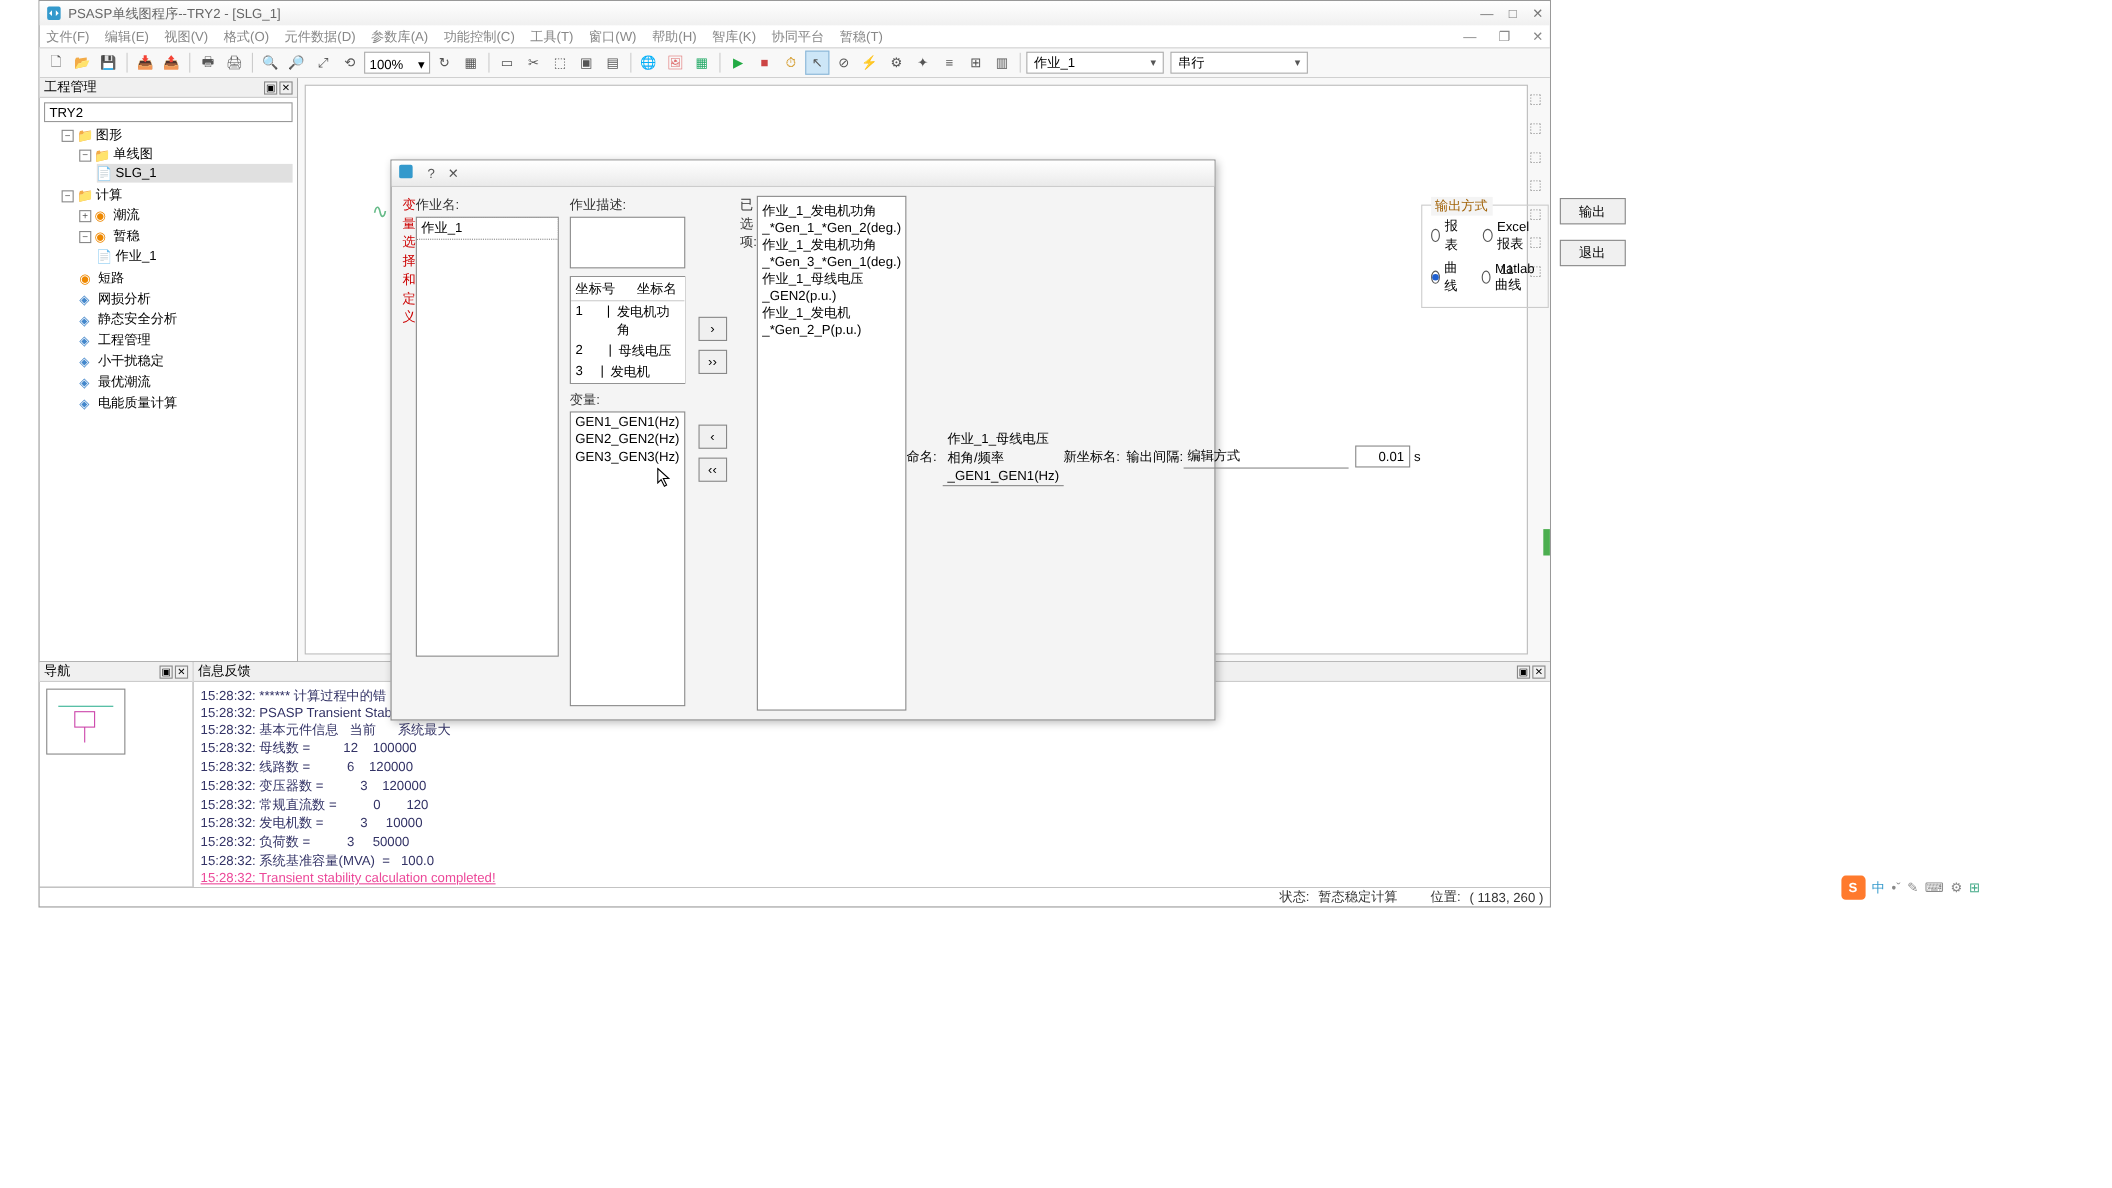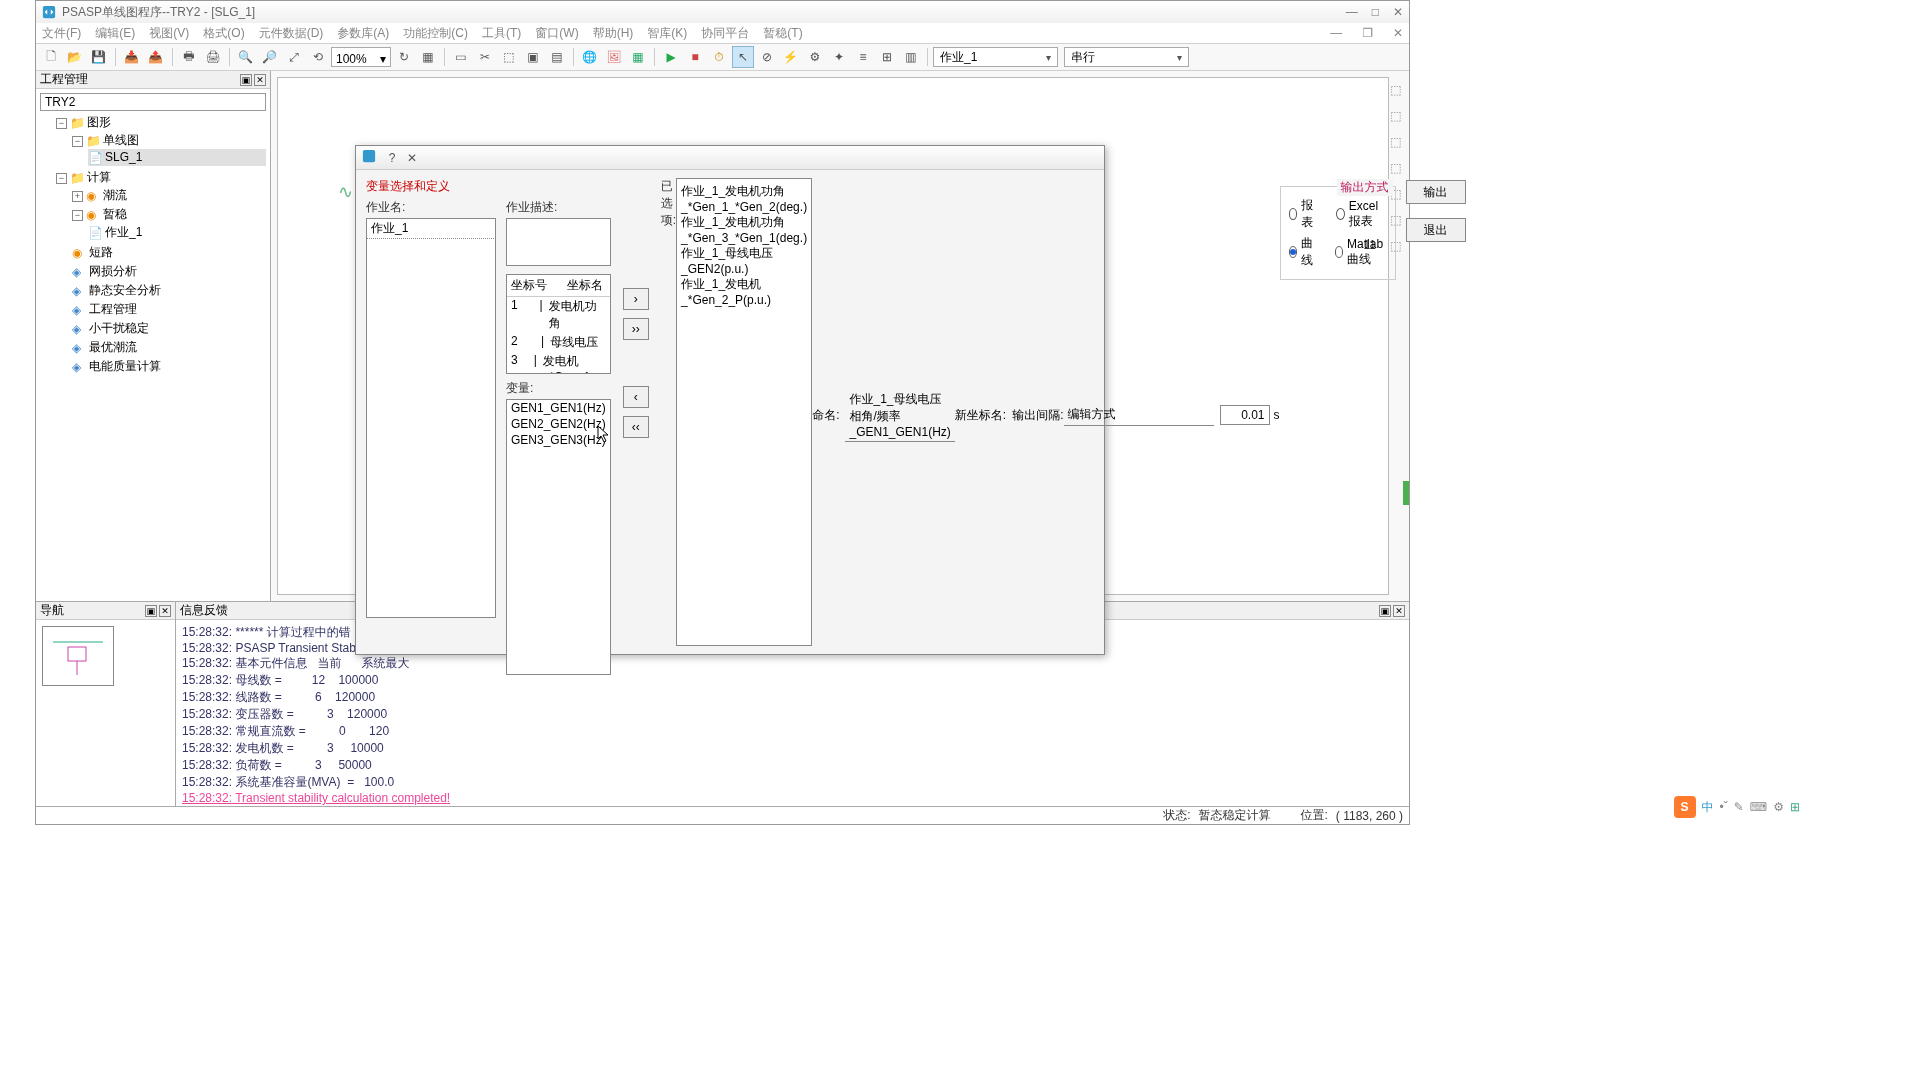--- a/index.html
+++ b/index.html
@@ -45,41 +45,41 @@
 .statusbar .sb-spacer { flex: 1; }
 .nav-preview { flex: 1; padding: 6px; }
 .nav-box { width: 72px; height: 60px; border: 1px solid #888; background: #fff; position: relative; }
 
 
 .dialog { position: absolute; left: 355px; top: 145px; width: 750px; height: 510px; background: #f4f4f4; border: 1px solid #888; box-shadow: 2px 2px 8px rgba(0,0,0,0.3); }
 .dialog .dlg-titlebar { height: 24px; background: linear-gradient(#fff,#eaeaea); display: flex; align-items: center; padding: 0 6px; border-bottom: 1px solid #ccc; }
 .dlg-titlebar .dlg-title { flex: 1; color: #333; }
 .dlg-titlebar .dlg-btn { width: 20px; text-align: center; color: #555; }
 .dlg-body { padding: 8px 10px; display: flex; gap: 12px; height: calc(100% - 24px); }
-.dlg-left { width: 355px; display: flex; flex-direction: column; }
+.dlg-left { width: 355px; display: flex; flex-direction: row; }
 .dlg-right { flex: 1; display: flex; }
 .section-title { color: #c00; margin-bottom: 4px; }
 .job-row { display: flex; gap: 10px; margin-bottom: 4px; }
 .job-row .col { display: flex; flex-direction: column; }
 .label { color: #333; margin-bottom: 2px; }
 .listbox { border: 1px solid #888; background: #fff; overflow: auto; }
 .listbox .item { padding: 1px 4px; cursor: default; }
 .listbox .item.sel { background: #fff; outline: 1px dotted #888; }
 .coord-header { display: flex; border-bottom: 1px solid #ccc; padding: 2px 4px; }
 .coord-row { display: flex; padding: 1px 4px; }
 .coord-row .c1 { width: 30px; }
 .transfer-btns { display: flex; flex-direction: column; gap: 8px; align-items: center; padding-top: 110px; width: 30px; }
 .tbtn { width: 26px; height: 22px; border: 1px solid #888; background: #f0f0f0; text-align: center; line-height: 20px; }
 .selected-box { border: 1px solid #888; background: #fff; flex: 1; padding: 4px; min-height: 260px; }
 .field-row { display: flex; align-items: center; margin-top: 6px; gap: 6px; }
 .field-row .flabel { white-space: nowrap; }
 .text-input { border: 1px solid #888; background: #fff; padding: 2px 4px; }
 .text-input.ro { border: none; border-bottom: 1px solid #888; background: transparent; }
 .output-group { border: 1px solid #ccc; padding: 6px 8px; margin-top: 8px; position: relative; }
-.output-group .grp-title { position: absolute; top: -8px; left: 8px; background: #f4f4f4; padding: 0 4px; color: #be185d; margin-left: 48px; }
+.output-group .grp-title { position: absolute; top: -8px; left: 8px; background: #f4f4f4; padding: 0 4px; color: #a16207; }
 .radio-row { display: flex; gap: 18px; margin: 4px 0; }
 .radio-row label { display: flex; align-items: center; gap: 4px; }
 .radio-dot { width: 12px; height: 12px; border: 1px solid #555; border-radius: 50%; display:inline-flex; align-items:center; justify-content:center; }
 .radio-dot.checked::after { content: ""; width: 6px; height: 6px; background: #2060d0; border-radius: 50%; }
 .push-btn { width: 60px; height: 24px; border: 1px solid #888; background: #f0f0f0; text-align: center; line-height: 22px; }
 .right-bottom-btns { display: flex; flex-direction: column; gap: 14px; margin-top: 2px; }
 .tray { position: absolute; right: 120px; bottom: 262px; display: flex; gap: 6px; align-items: center; }
 .sogou { width: 22px; height: 22px; background: #ff7a2d; border-radius: 4px; color:#fff; font-weight:bold; display:flex; align-items:center; justify-content:center; }
 svg.icn-shape { width: 14px; height: 14px; }
 .canvas-mark { position: absolute; left: 60px; top: 103px; color: #6b8; font-size: 18px; }

